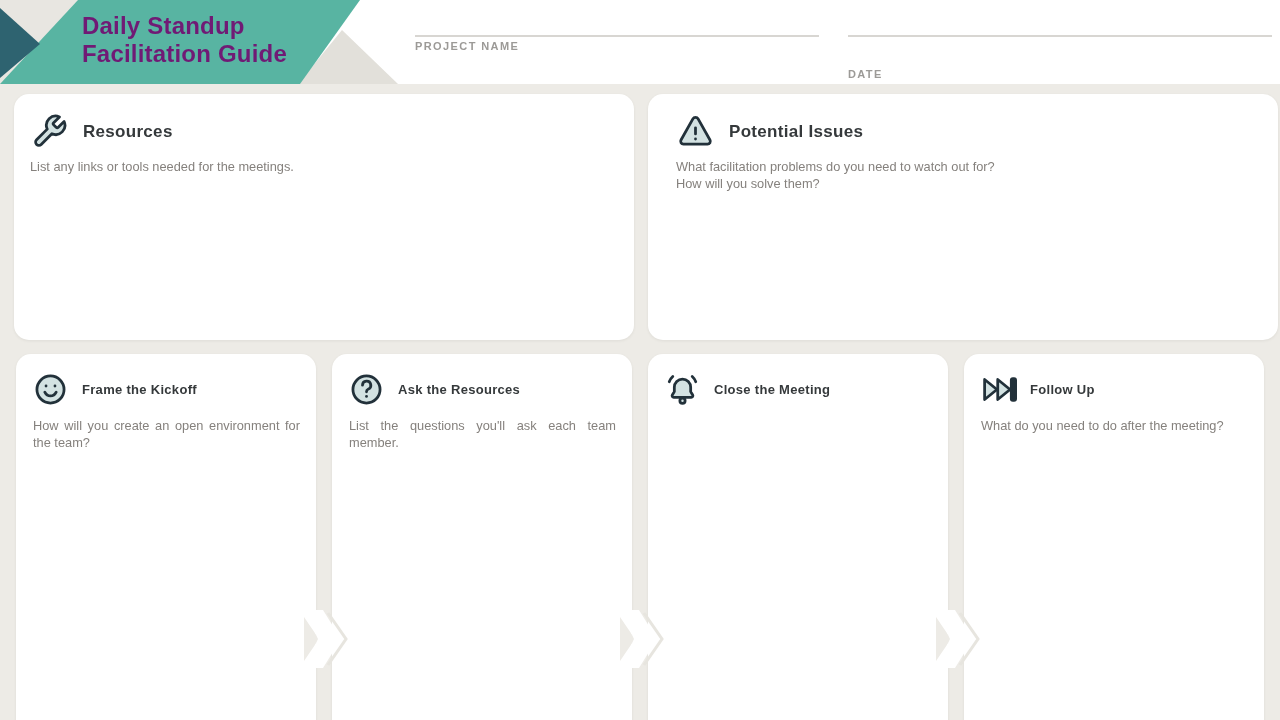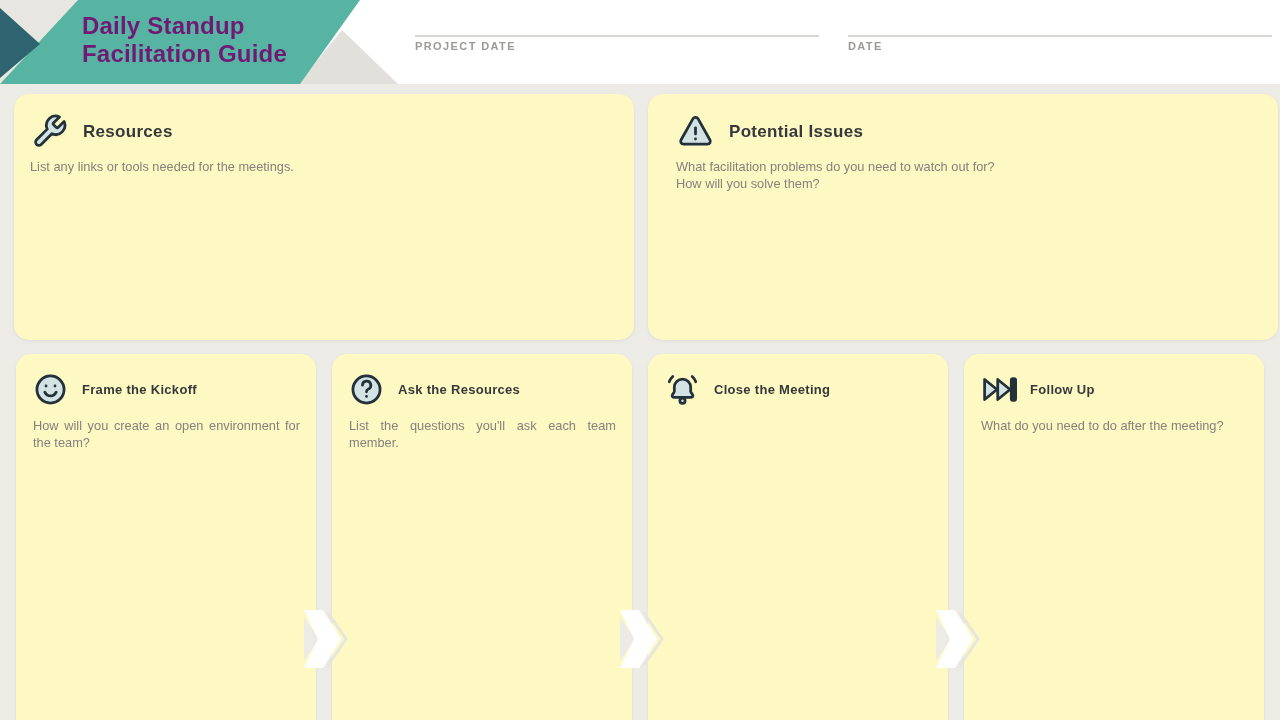--- a/index.html
+++ b/index.html
@@ -21,24 +21,24 @@
 
   .fill-field{position:absolute;top:9px;height:26px;}
   .fill-field input{width:100%;height:100%;border:0;border-bottom:2px solid #d8d6d2;
                     background:transparent;font-size:14px;color:#444;outline:none;
                     padding:0 2px;font-family:"Liberation Sans",sans-serif;}
   .f-project{left:415px;width:400px;}
   .f-date{left:848px;width:420px;}
   .fill-label{position:absolute;top:40px;font-size:11px;font-weight:bold;
               letter-spacing:1.4px;color:#9c9a97;}
   .l-project{left:415px;}
-  .l-date{left:848px;}
+  .l-date{left:848px;margin-top:28px;}
 
   
-  .card{position:absolute;background:#fef9c3;border-radius:15px;
+  .card{position:absolute;background:#ffffff;border-radius:15px;
         box-shadow:0 1px 3px rgba(60,60,55,.08);}
   .card-head{display:flex;align-items:center;gap:15px;padding:19px 18px 0 17px;}
   .card-head .icon{width:37px;height:37px;flex:0 0 auto;display:block;}
   .card-head svg{width:37px;height:37px;display:block;}
   .card-title{margin:0;font-size:17px;font-weight:bold;color:#35393b;letter-spacing:.3px;}
   .card-desc{margin:9px 18px 0 16px;font-size:12.8px;line-height:16.5px;color:#85817d;
              white-space:pre-line;}
   .answer{position:absolute;left:0;right:0;bottom:0;top:95px;border-radius:0 0 15px 15px;}
 
   .c-resources{left:14px;top:94px;width:620px;height:246px;}
@@ -69,21 +69,21 @@
     <div class="hdr-ribbon"></div>
     <div class="hdr-dark-tri"></div>
     <div class="hdr-title">
       <div>Daily Standup</div>
       <div>Facilitation Guide</div>
     </div>
 
     <div class="fill-field f-project">
       <input type="text" style="">
     </div>
-    <div class="fill-label l-project">PROJECT DATE</div>
+    <div class="fill-label l-project">PROJECT NAME</div>
 
     <div class="fill-field f-date">
       <input type="text" style="">
     </div>
     <div class="fill-label l-date">DATE</div>
   </div>
 
   <section class="card c-resources">
     <div class="card-head">
       <span class="icon">

